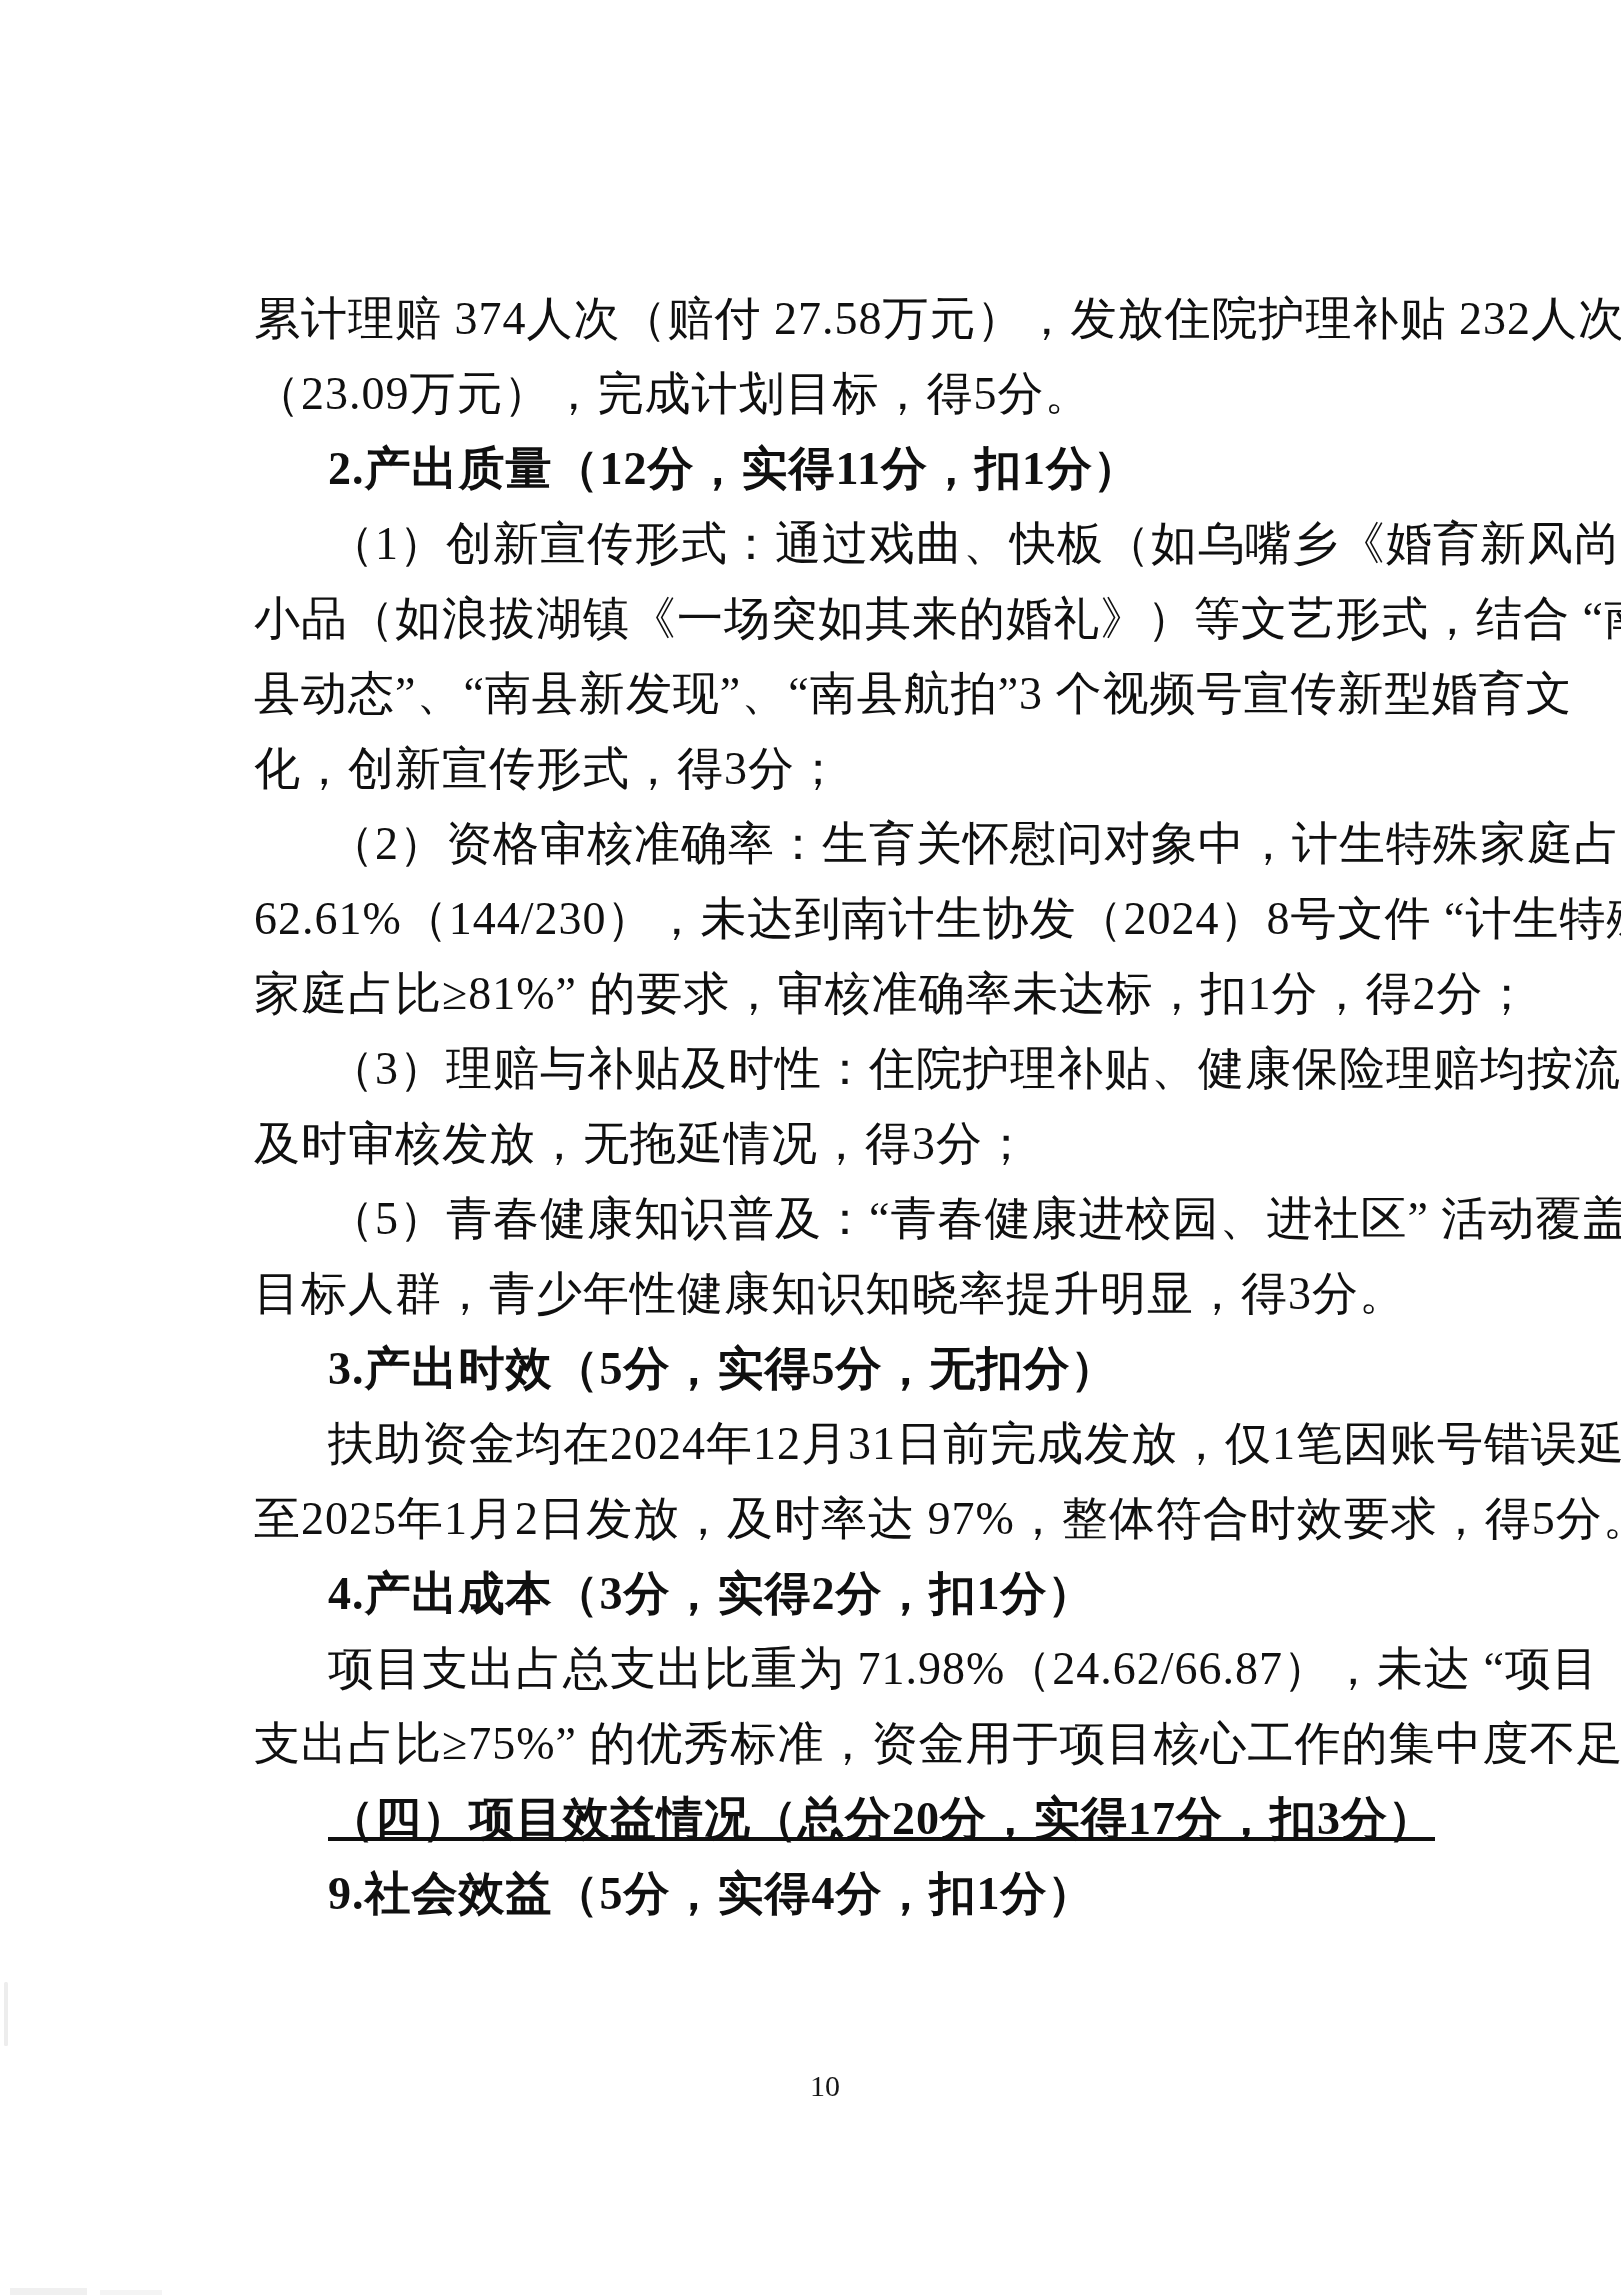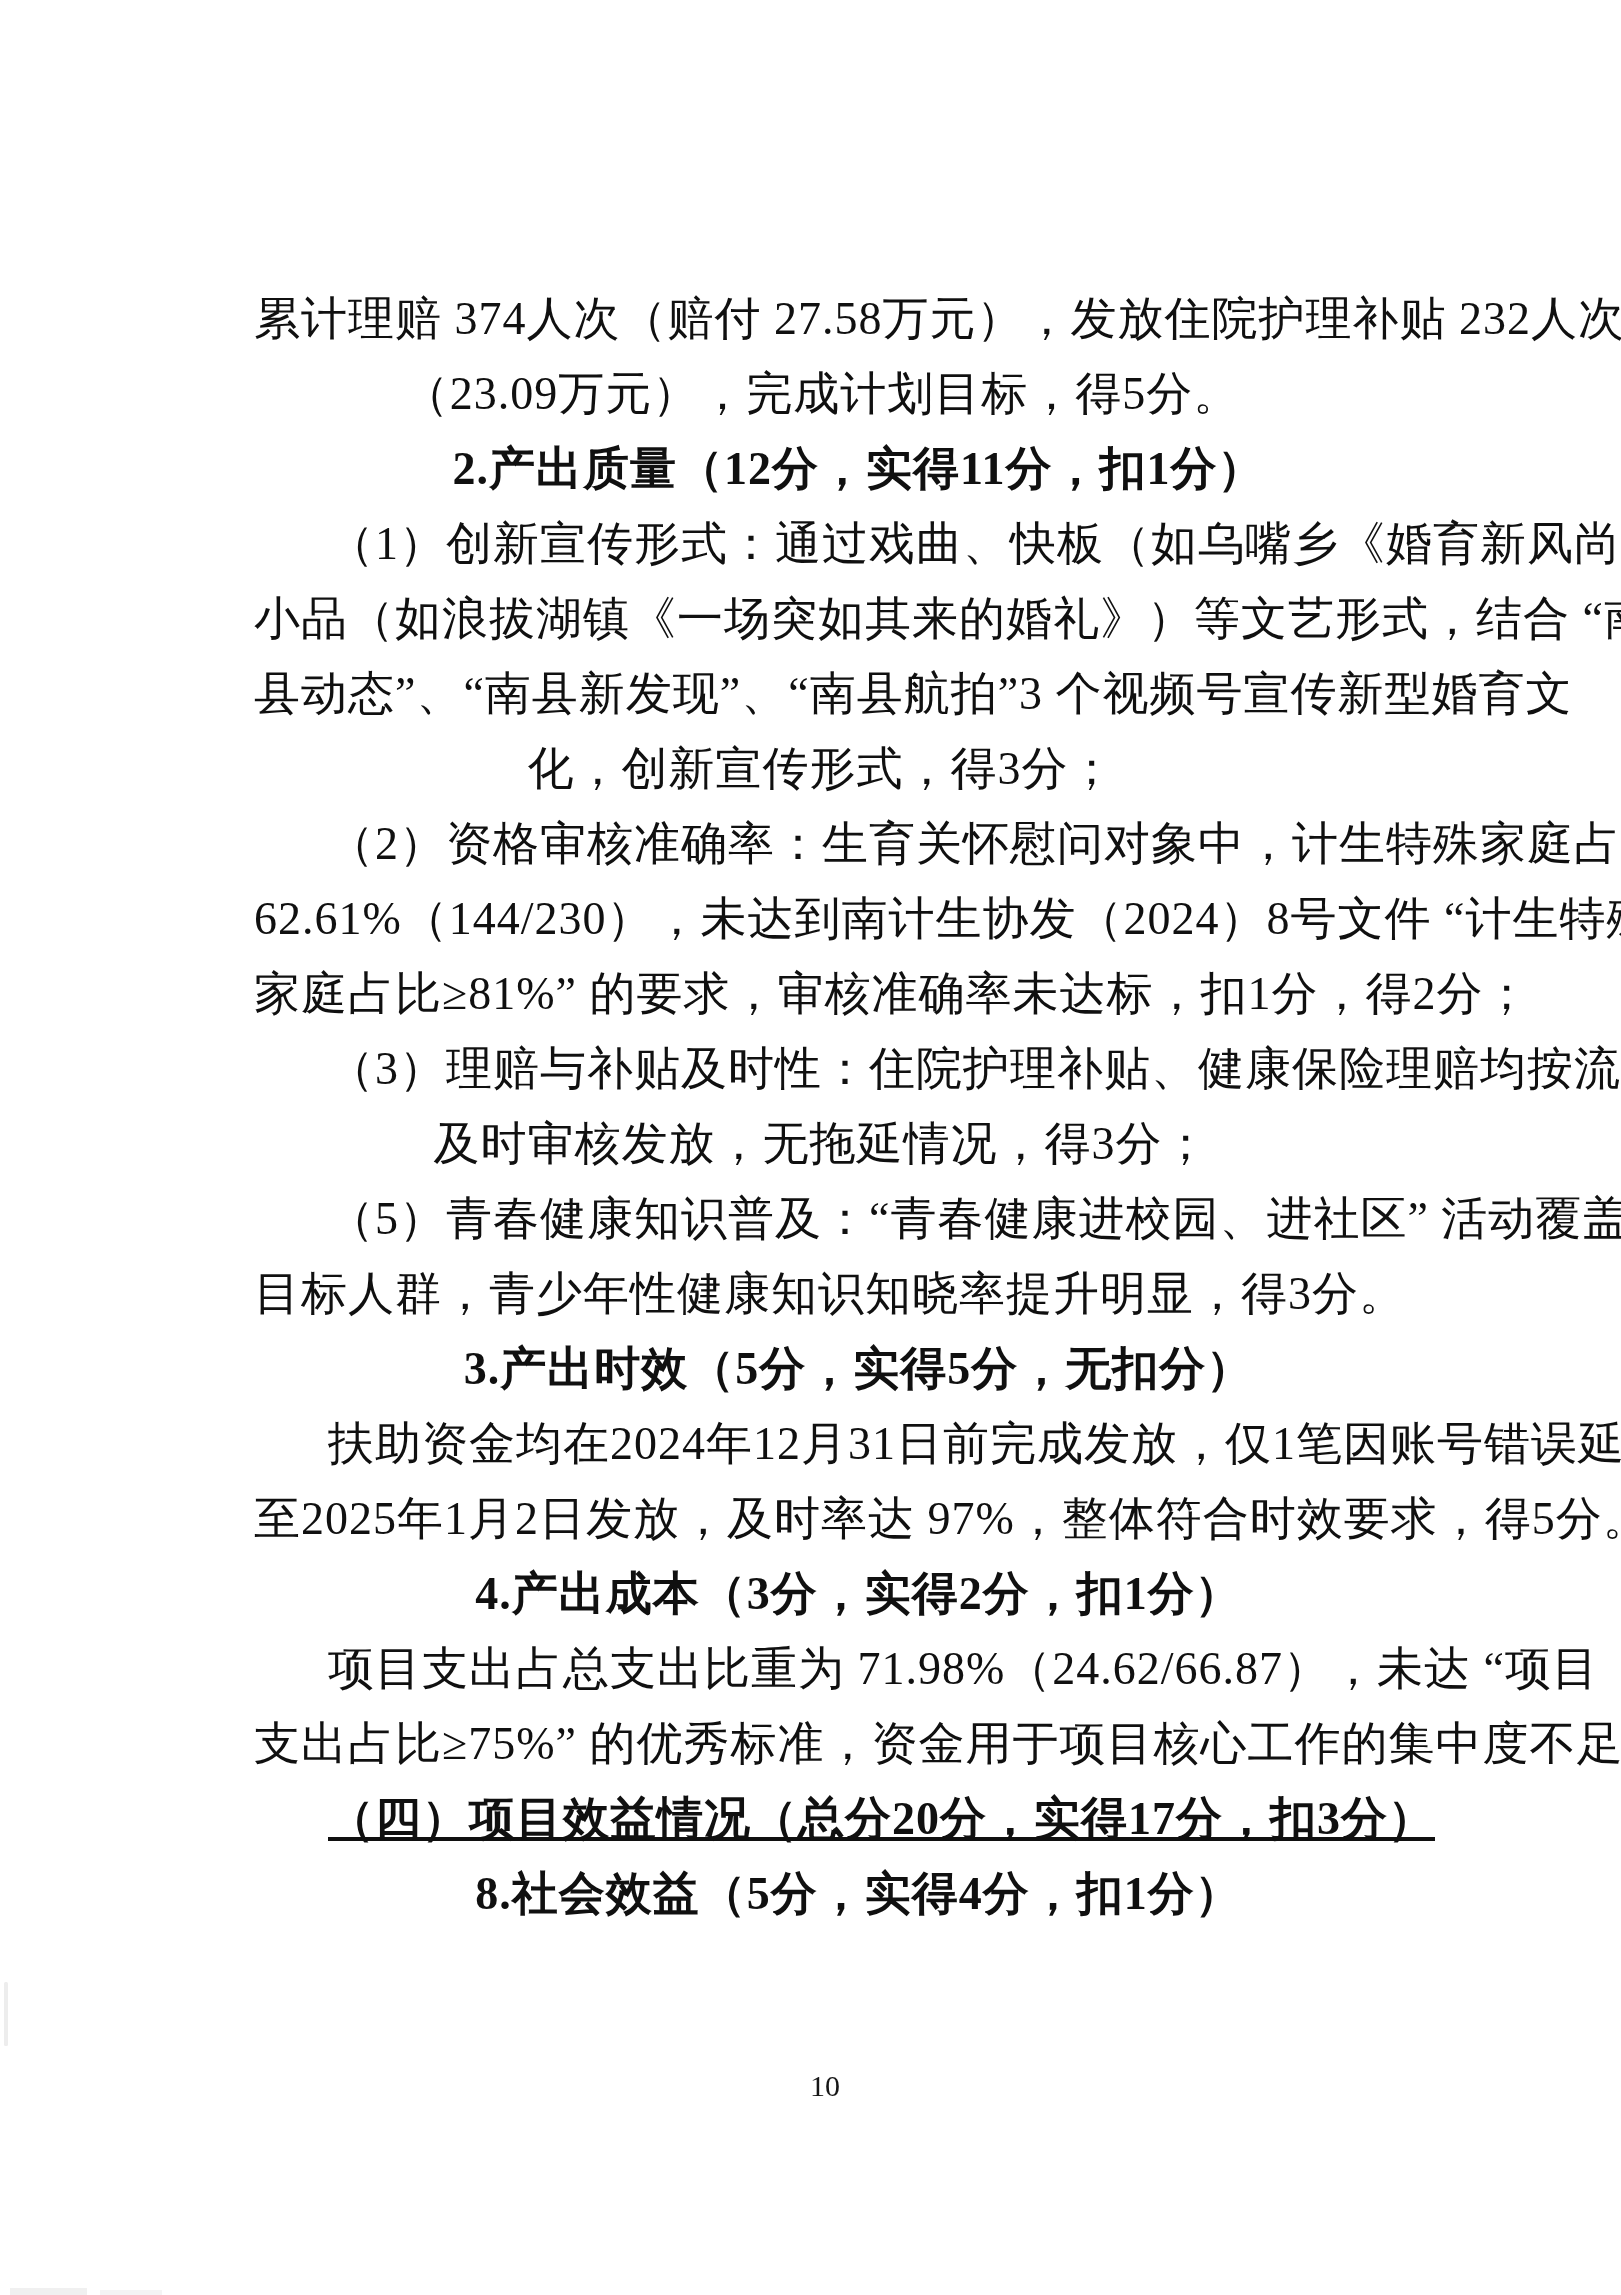--- a/index.html
+++ b/index.html
@@ -11,21 +11,20 @@
     height: 2295px;
     background: #ffffff;
     font-family: "Liberation Serif", "DejaVu Serif", serif;
   }
   .page {
     position: relative;
     width: 1622px;
     height: 2295px;
     background: #ffffff;
     overflow: hidden;
-    text-align: center;
   }
   .body-text {
     position: absolute;
     left: 254px;
     top: 281px;
     width: 1135px;
     color: #101010;
   }
   .line {
     height: 75px;
@@ -93,20 +92,20 @@
       <div class="line">及时审核发放，无拖延情况，得3分；</div>
       <div class="line" style="padding-left: 74px;">（5）青春健康知识普及：“青春健康进校园、进社区” 活动覆盖</div>
       <div class="line">目标人群，青少年性健康知识知晓率提升明显，得3分。</div>
       <div class="line bold" style="padding-left: 74px;">3.产出时效（5分，实得5分，无扣分）</div>
       <div class="line" style="padding-left: 74px;">扶助资金均在2024年12月31日前完成发放，仅1笔因账号错误延迟</div>
       <div class="line">至2025年1月2日发放，及时率达 97%，整体符合时效要求，得5分。</div>
       <div class="line bold" style="padding-left: 74px;">4.产出成本（3分，实得2分，扣1分）</div>
       <div class="line" style="padding-left: 74px;">项目支出占总支出比重为 71.98%（24.62/66.87），未达 “项目</div>
       <div class="line">支出占比≥75%” 的优秀标准，资金用于项目核心工作的集中度不足，</div>
       <div class="line bold" style="padding-left: 74px; text-decoration: underline;">（四）项目效益情况（总分20分，实得17分，扣3分）</div>
-      <div class="line bold" style="padding-left: 74px;">8.社会效益（5分，实得4分，扣1分）</div>
+      <div class="line bold" style="padding-left: 74px;">9.社会效益（5分，实得4分，扣1分）</div>
     </div>
   <div class="page-number">10</div>
   <div class="artifact-left"></div>
   <div class="artifact-bottom"></div>
   <div class="artifact-bottom2"></div>
 </div>
 
 
 </body></html>

